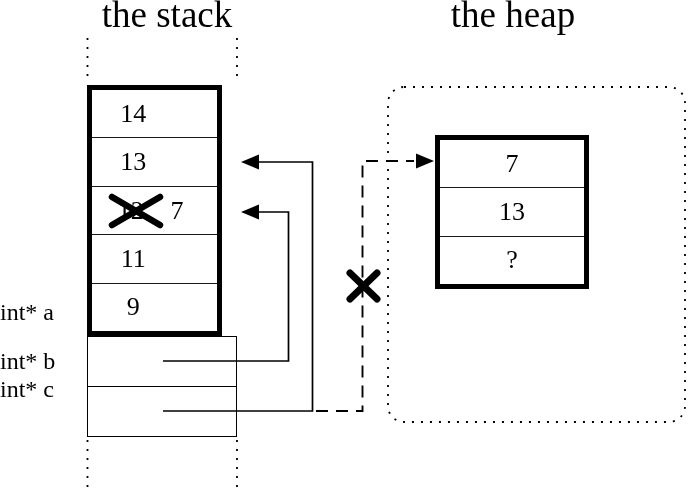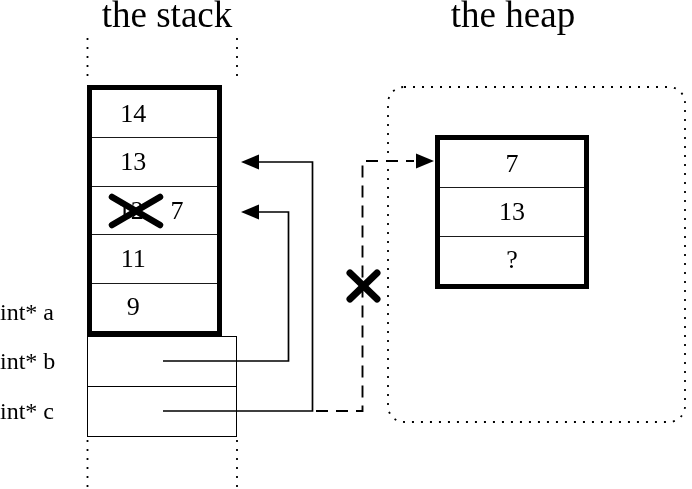--- a/index.html
+++ b/index.html
@@ -78,21 +78,21 @@
     left: 0;
     width: 58px;
     height: 28px;
     line-height: 28px;
     font-size: 24px;
     text-align: left;
     white-space: nowrap;
   }
   #label-a { top: 298px; }
   #label-b { top: 347px; }
-  #label-c { top: 397px; }
+  #label-c { top: 375px; }
 
   
   #overlay {
     position: absolute;
     left: 0; top: 0;
     width: 692px; height: 489px;
     pointer-events: none;
   }
 </style>
 </head>

